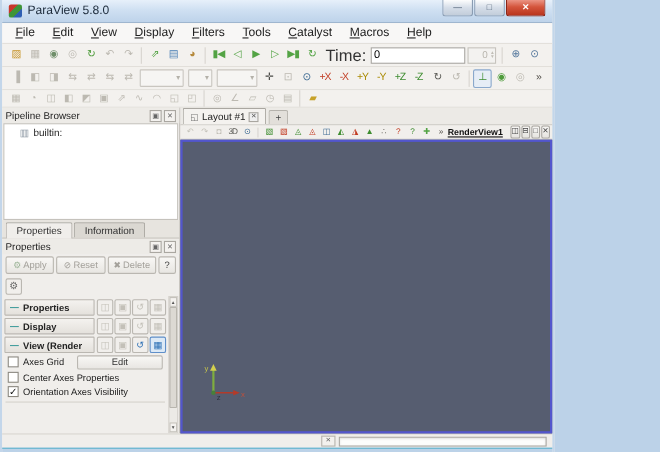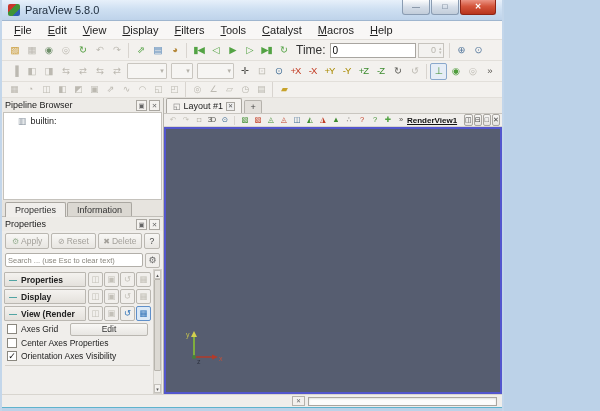--- a/index.html
+++ b/index.html
@@ -30,21 +30,21 @@
         display:flex; align-items:center; padding:0 4px; white-space:nowrap; }
   .tb.small { height:16px; flex:0 0 16px; }
   .ic { display:inline-flex; align-items:center; }
   .tbi { display:inline-block; width:17px; height:17px; line-height:16px; text-align:center;
          font-size:9.5px; border-radius:2px; letter-spacing:-1px; }
   .tb.small .tbi { width:16px; height:14px; line-height:13px; font-size:9px; }
   .tbi.off { color:#bcb9b1 !important; }
   .tbi.pressed { background:#e6edf6; border:1px solid #8aa8cc; line-height:14px; }
   .tsep { display:inline-block; width:1px; height:15px; background:#d8d4cf; margin:0 3px; }
   .timegrp { display:inline-flex; align-items:center; margin:0 2px; }
-  .tlabel { font-size:12px; color:#333; margin:0 4px 0 2px; }
+  .tlabel { font-size:15px; color:#333; margin:0 4px 0 2px; }
   .tinput { width:86px; height:15px; border:1px solid #a8a5a0; font-size:10px; padding:0 2px;
             font-family:"Liberation Sans",sans-serif; }
   .spin { display:inline-flex; width:26px; height:15px; border:1px solid #c6c3bd; background:#f3f2f0;
           color:#b8b5ad; font-size:9px; align-items:center; margin-left:2px; }
   .spinval { flex:1; text-align:right; padding-right:2px; }
   .spinarr { display:flex; flex-direction:column; font-size:5px; line-height:4px; color:#c0bdb5; padding:0 1px; }
   .combo { display:inline-block; height:16px; border:1px solid #c9c6c0; background:#f6f5f3;
            position:relative; margin:0 2px; border-radius:1px; }
   .combo .carr { position:absolute; right:2px; top:3px; font-size:7px; color:#b4b1a9; }
   .combo.c1 { width:92px; } .combo.c2 { width:50px; } .combo.c3 { width:86px; }
@@ -303,21 +303,20 @@
             <i>⊘</i>
             <span>Reset</span>
           </span>
         <span class="pbtn off">
             <i>✖</i>
             <span>Delete</span>
           </span>
         <span class="pbtn qb">?</span>
       </div>
       <div class="searchrow">
-        <input placeholder="Search ... (use Esc to clear text)" style="">
         <span class="gearbtn">⚙</span>
       </div>
 
       <div class="scrollarea">
         <div class="secrow">
           <span class="sechdr">
               <span class="minus">—</span>
               <span>Properties</span>
             </span>
           <span class="sbtns">

